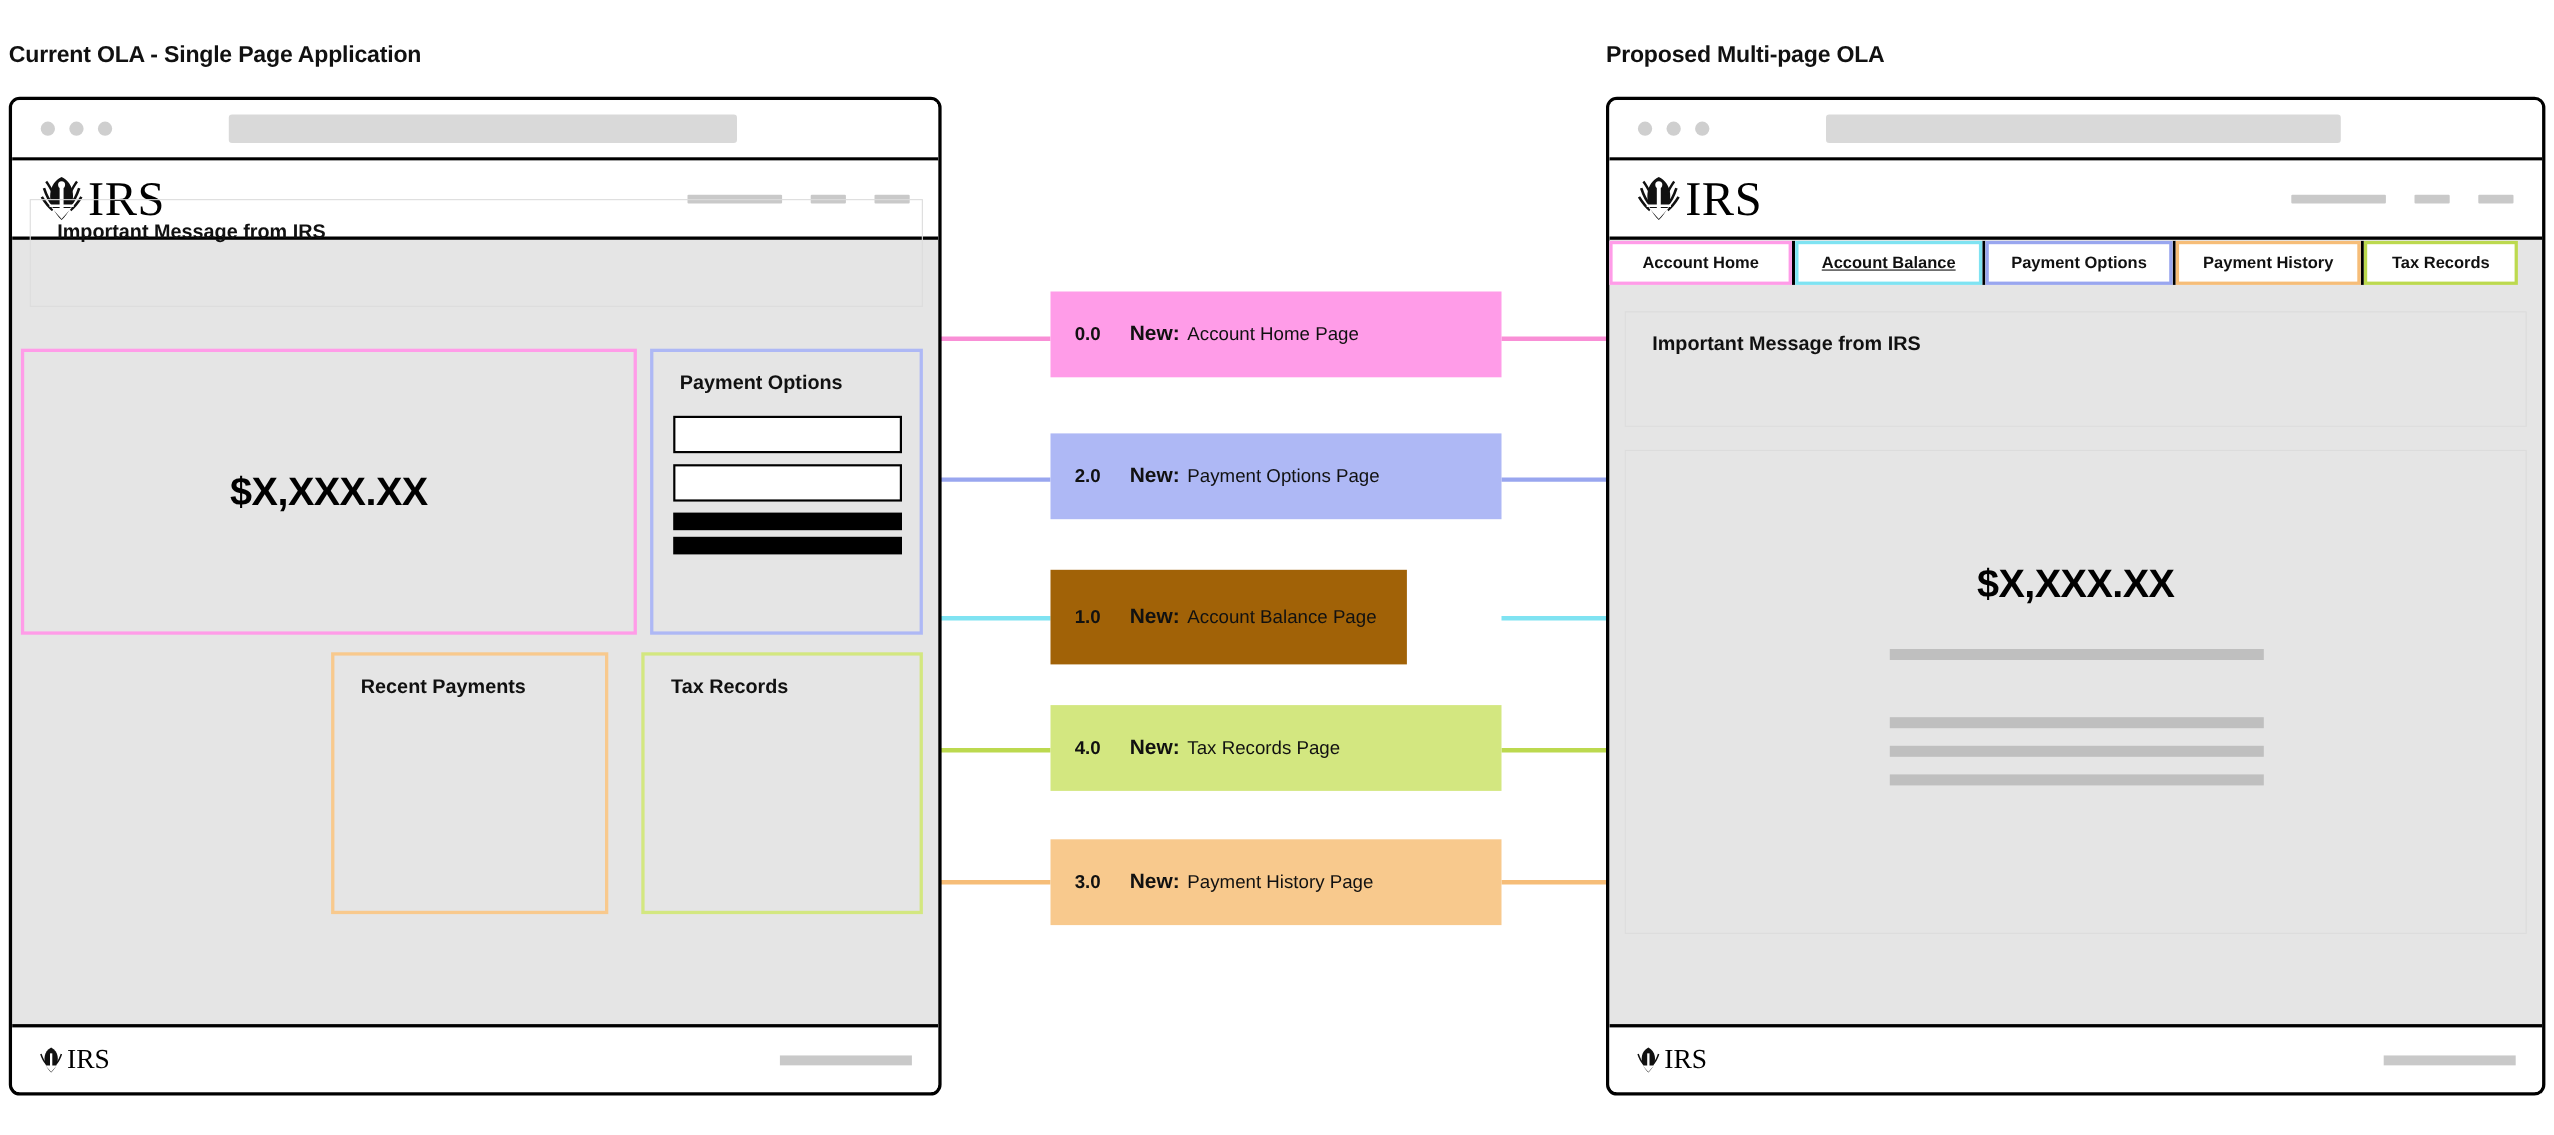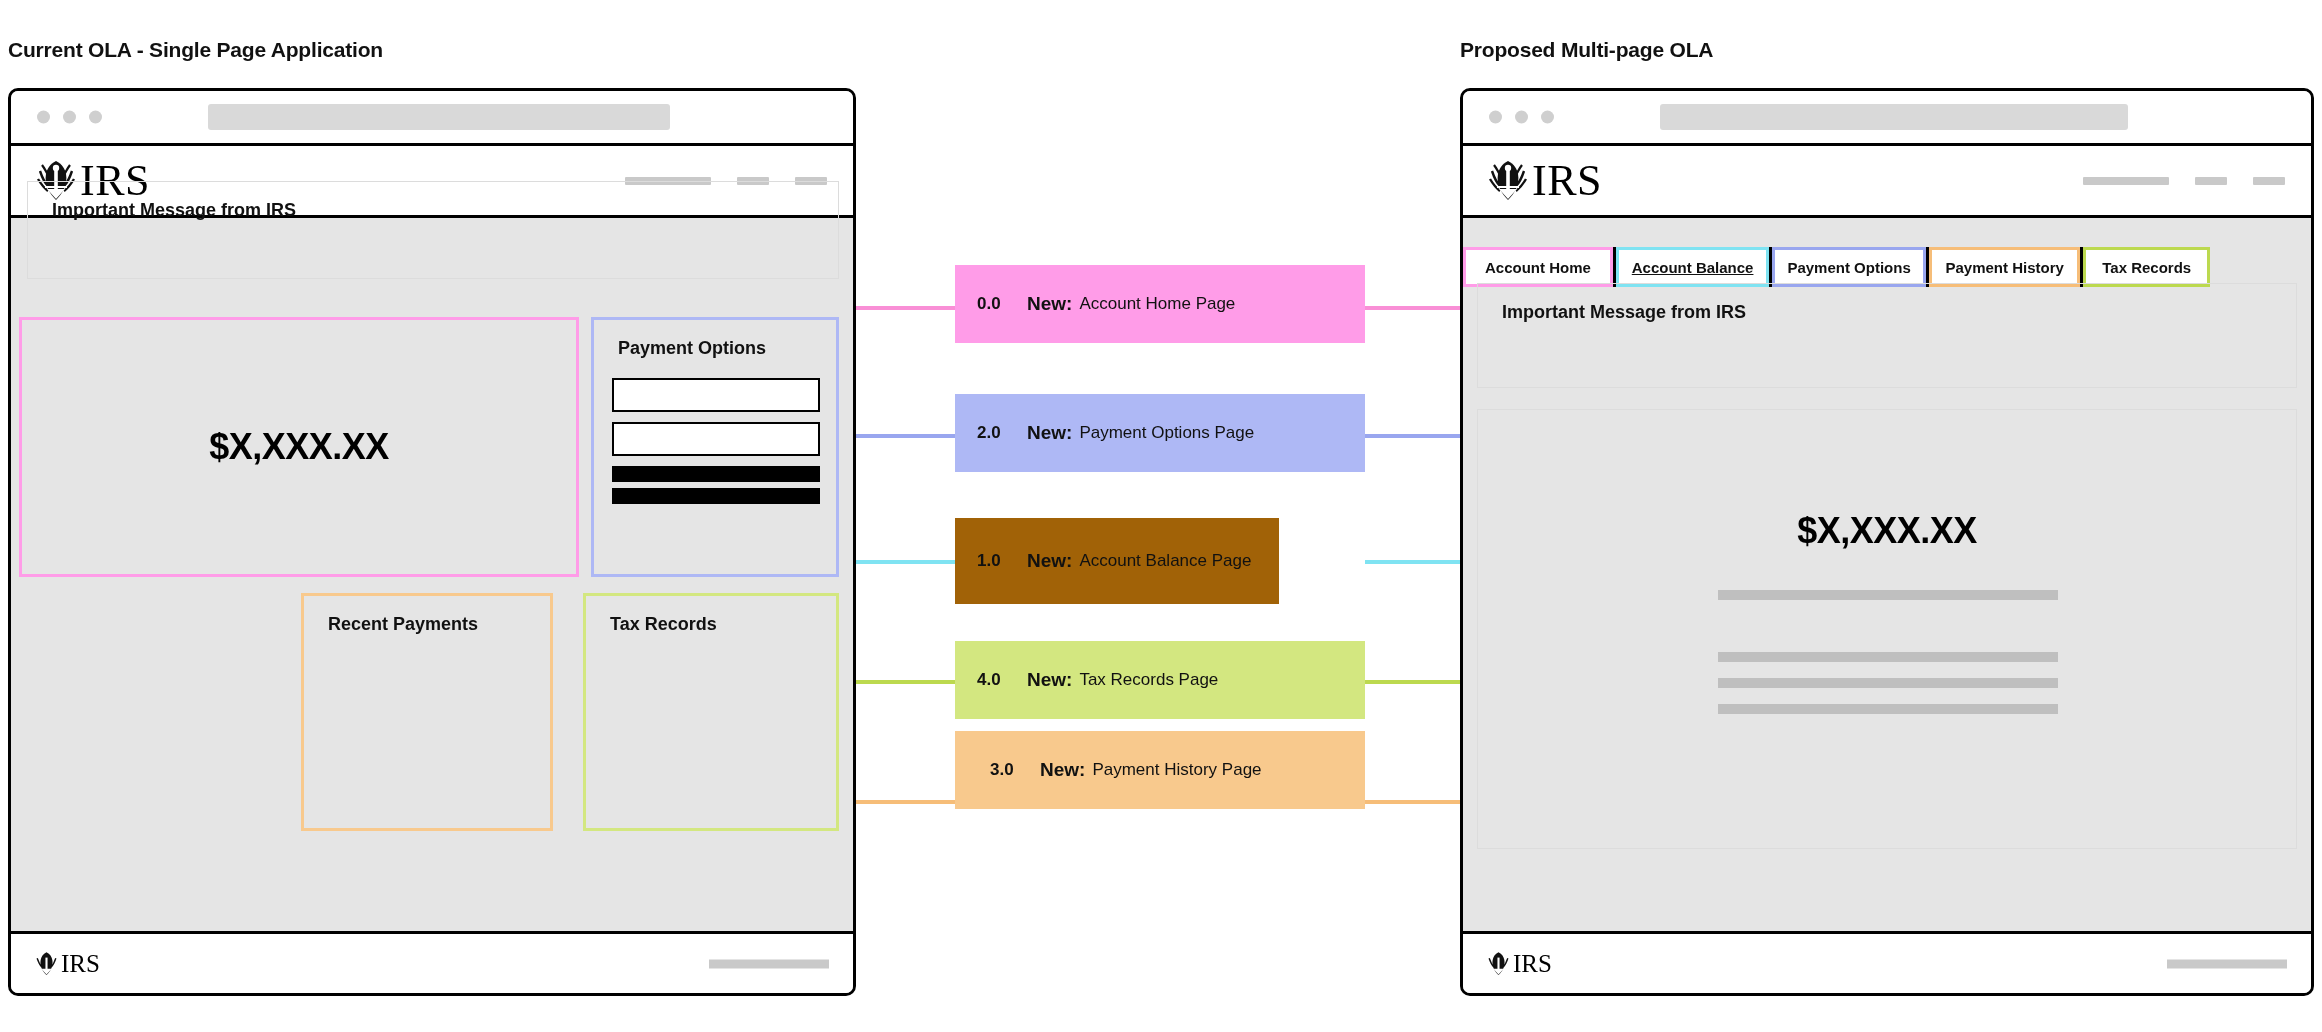--- a/index.html
+++ b/index.html
@@ -198,21 +198,21 @@
     <span class="legend-new">New:</span>
     <span class="legend-label">Account Balance Page</span>
   </div>
 
   <div class="legend-box" style="left:955px;top:641px;width:410px;height:78px;background:#d3e780;">
     <span class="legend-num">4.0</span>
     <span class="legend-new">New:</span>
     <span class="legend-label">Tax Records Page</span>
   </div>
 
-  <div class="legend-box" style="left:955px;top:731px;width:410px;height:78px;background:#f8c98d;padding-left:13px;">
+  <div class="legend-box" style="left:955px;top:763px;width:410px;height:78px;background:#f8c98d;">
     <span class="legend-num">3.0</span>
     <span class="legend-new">New:</span>
     <span class="legend-label">Payment History Page</span>
   </div>
 
   <div class="panel-title" style="left:1460px;top:38px;">Proposed Multi-page OLA</div>
 
   <div class="browser" style="left:1460px;top:88px;width:854px;height:908px;">
 
     <div class="chrome-bar">
@@ -239,21 +239,21 @@
         </svg>
         <span class="word">IRS</span>
       </div>
       <div class="nav-stubs">
         <span class="stub" style="width:86px;"></span>
         <span class="stub" style="width:32px;"></span>
         <span class="stub" style="width:32px;"></span>
       </div>
     </div>
 
-    <div class="tabs" style="left:0;top:128px;width:747px;margin-top:28px;">
+    <div class="tabs" style="left:0;top:128px;width:848px;">
       <div class="tab" style="width:166px;border-color:#ff9ce8;">
         <span>Account Home</span>
       </div>
       <div class="tab-sep"></div>
       <div class="tab" style="width:170px;border-color:#7fe3f2;text-decoration:underline;">
         <span>Account Balance</span>
       </div>
       <div class="tab-sep"></div>
       <div class="tab" style="width:170px;border-color:#99a6ef;">
         <span>Payment Options</span>

